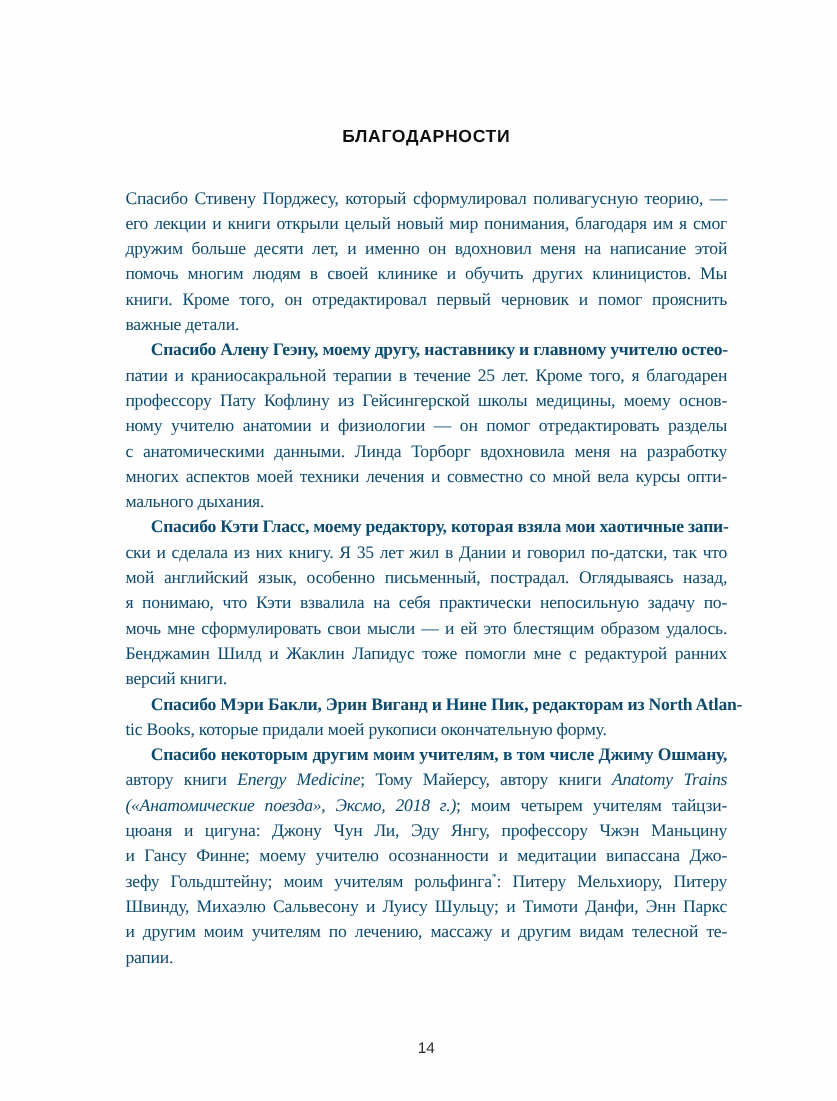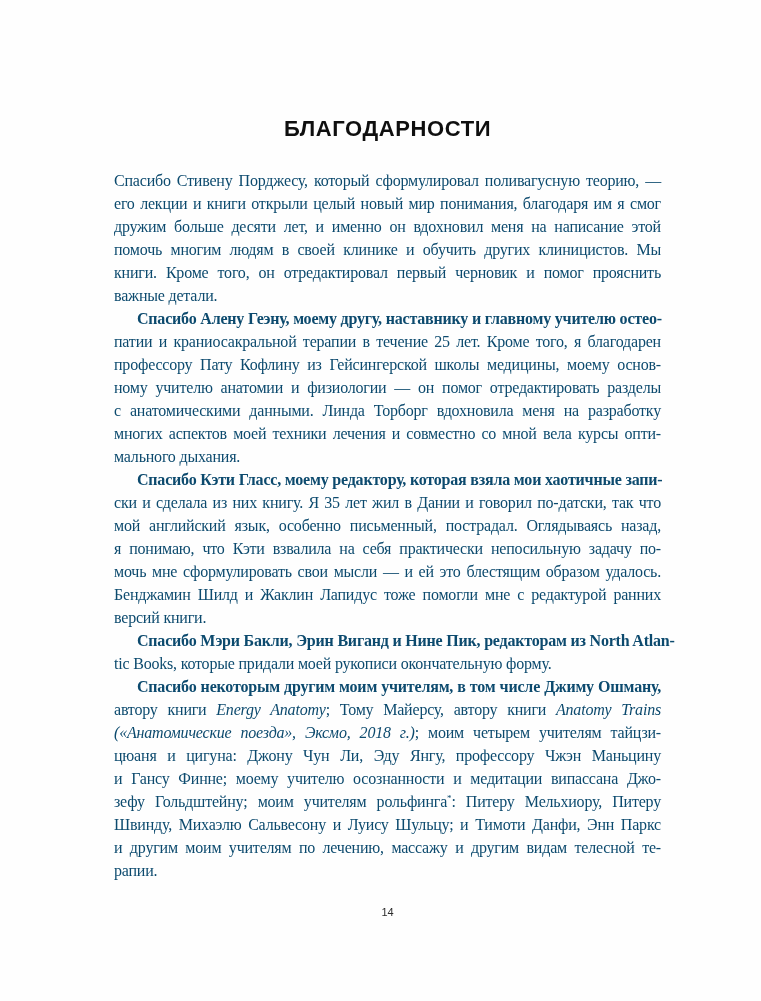--- a/index.html
+++ b/index.html
@@ -17,21 +17,21 @@
   }
   .title {
     position: absolute;
     top: 116px;
     left: 114px;
     width: 547px;
     margin: 0;
     text-align: center;
     font-family: "Liberation Sans", sans-serif;
     font-weight: 700;
-    font-size: 22px;
+    font-size: 16px;
     letter-spacing: 0.6px;
     color: #0f0f0f;
   }
   .text-block {
     position: absolute;
     top: 169px;
     left: 114px;
     width: 547px;
     color: #0c4a6e;
     font-size: 16px;
@@ -53,26 +53,26 @@
     font-weight: bold;
   }
   .it { font-style: italic; }
   sup {
     font-size: 9px;
     line-height: 0;
     vertical-align: super;
   }
   .pagenum {
     position: absolute;
-    top: 906px;
+    top: 944px;
     left: 114px;
     width: 547px;
     text-align: center;
     font-family: "Liberation Sans", sans-serif;
-    font-size: 11px;
+    font-size: 14px;
     color: #2b2b2b;
   }
 </style>
 </head>
 <body>
 
 <div class="page">
   <h1 class="title">БЛАГОДАРНОСТИ</h1>
 
   <div class="text-block">
@@ -101,21 +101,21 @@
         <div class="tline"><span>мочь мне сформулировать свои мысли — и ей это блестящим образом удалось.</span></div>
         <div class="tline"><span>Бенджамин Шилд и Жаклин Лапидус тоже помогли мне с редактурой ранних</span></div>
         <div class="tline lastline"><span>версий книги.</span></div>
       </div>
       <div class="para">
         <div class="tline ind"><span>Спасибо Мэри Бакли, Эрин Виганд и Нине Пик, редакторам из North Atlan-</span></div>
         <div class="tline lastline"><span>tic Books, которые придали моей рукописи окончательную форму.</span></div>
       </div>
       <div class="para">
         <div class="tline ind"><span>Спасибо некоторым другим моим учителям, в том числе Джиму Ошману,</span></div>
-        <div class="tline"><span>автору книги </span><span class="it">Energy Anatomy</span><span>; Тому Майерсу, автору книги </span><span class="it">Anatomy Trains</span></div>
+        <div class="tline"><span>автору книги </span><span class="it">Energy Medicine</span><span>; Тому Майерсу, автору книги </span><span class="it">Anatomy Trains</span></div>
         <div class="tline"><span class="it">(«Анатомические поезда», Эксмо, 2018 г.)</span><span>; моим четырем учителям тайцзи-</span></div>
         <div class="tline"><span>цюаня и цигуна: Джону Чун Ли, Эду Янгу, профессору Чжэн Маньцину</span></div>
         <div class="tline"><span>и Гансу Финне; моему учителю осознанности и медитации випассана Джо-</span></div>
         <div class="tline"><span>зефу Гольдштейну; моим учителям рольфинга</span><sup>*</sup><span>: Питеру Мельхиору, Питеру</span></div>
         <div class="tline"><span>Швинду, Михаэлю Сальвесону и Луису Шульцу; и Тимоти Данфи, Энн Паркс</span></div>
         <div class="tline"><span>и другим моим учителям по лечению, массажу и другим видам телесной те-</span></div>
         <div class="tline lastline"><span>рапии.</span></div>
       </div>
     </div>
 

